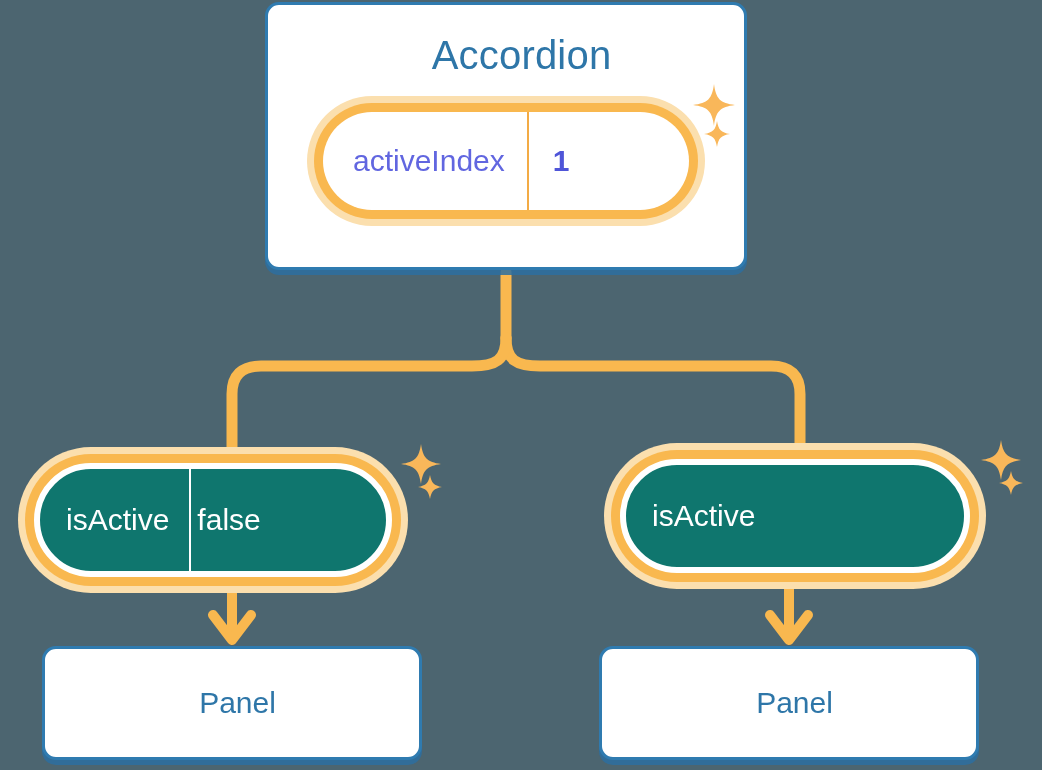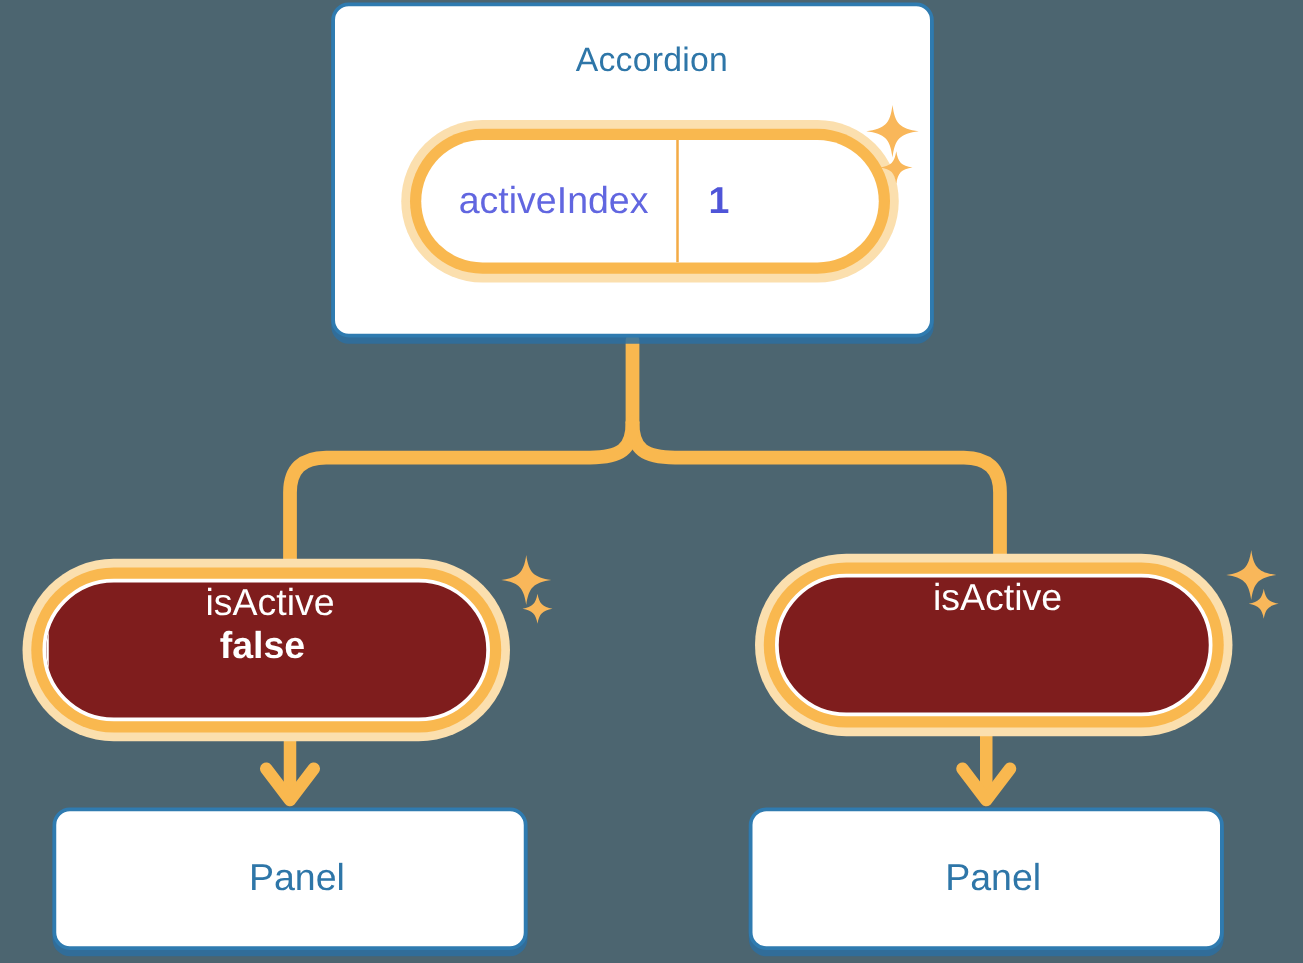--- a/index.html
+++ b/index.html
@@ -38,21 +38,21 @@
     width: 482px;
     height: 268px;
     box-shadow: 0 5px 0 0 rgba(45,110,160,0.85);
   }
   .card-title {
     position: absolute;
     left: 16px; right: 0;
     top: 28px;
     text-align: center;
     color: #2e76a8;
-    font-size: 27px;
+    font-size: 40px;
     font-weight: 400;
     letter-spacing: 0.2px;
     padding-left: 15px;
   }
 
   
   .pill-wrap {
     position: absolute;
   }
   
@@ -103,41 +103,40 @@
   .pill-white .pill-val {
     color: #4f55d8;
     font-size: 30px;
     font-weight: 700;
     padding: 0 34px 0 24px;
     border-left: 2px solid #f3ab45;
   }
 
   
   .pill-purple .pill-body {
-    background: #7f1d1d;
-    border: 3px solid #ffffff;
+    background: #0f766e;
+    border: 6px solid #ffffff;
     box-sizing: border-box;
-    flex-direction: column;
   }
   .pill-purple .pill-key {
     color: #ffffff;
     font-size: 30px;
     font-weight: 400;
     padding: 0 20px 0 26px;
   }
   .pill-purple .pill-val {
     color: #ffffff;
     font-size: 30px;
-    font-weight: 700;
-    padding: 0 30px 0 22px;
+    font-weight: 400;
+    padding: 0 30px 0 6px;
     border-left: 2px solid #ffffff;
   }
 
   
-  #pill-activeindex { left: 321px; top: 96px;  width: 398px; height: 130px; }
+  #pill-activeindex { left: 307px; top: 96px;  width: 398px; height: 130px; }
   #pill-isactive-left  { left: 18px;  top: 447px; width: 390px; height: 146px; }
   #pill-isactive-right { left: 604px; top: 443px; width: 382px; height: 146px; }
 
   #panel-left  { left: 42px;  top: 646px; width: 380px; height: 114px;
                  box-shadow: 0 5px 0 0 rgba(45,110,160,0.85); }
   #panel-right { left: 599px; top: 646px; width: 380px; height: 114px;
                  box-shadow: 0 5px 0 0 rgba(45,110,160,0.85); }
   .panel-label {
     position: absolute;
     left: 0; right: 0; top: 0; bottom: 0;

